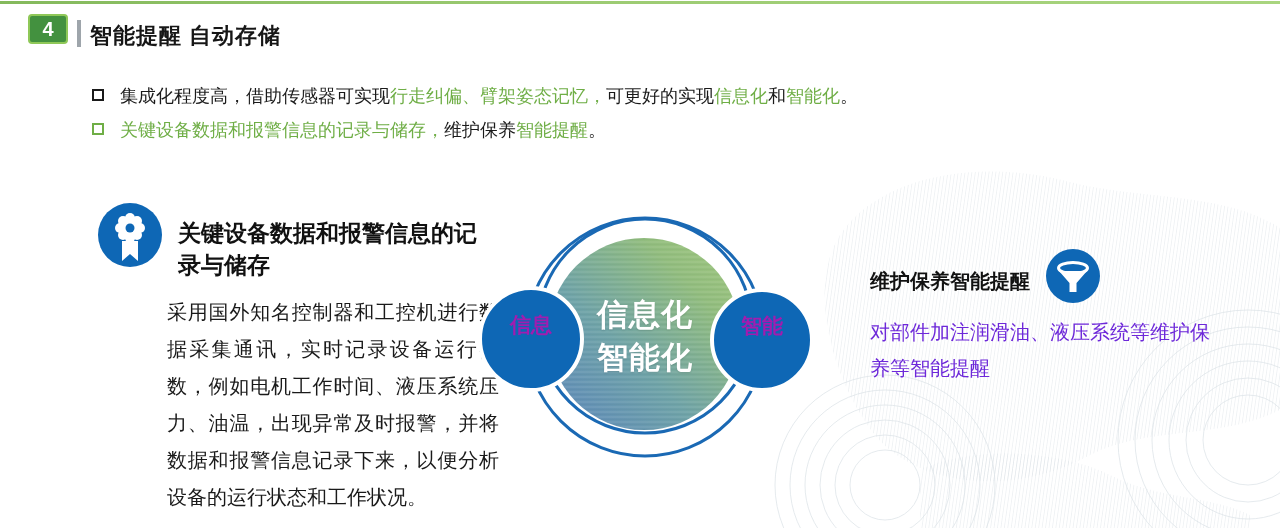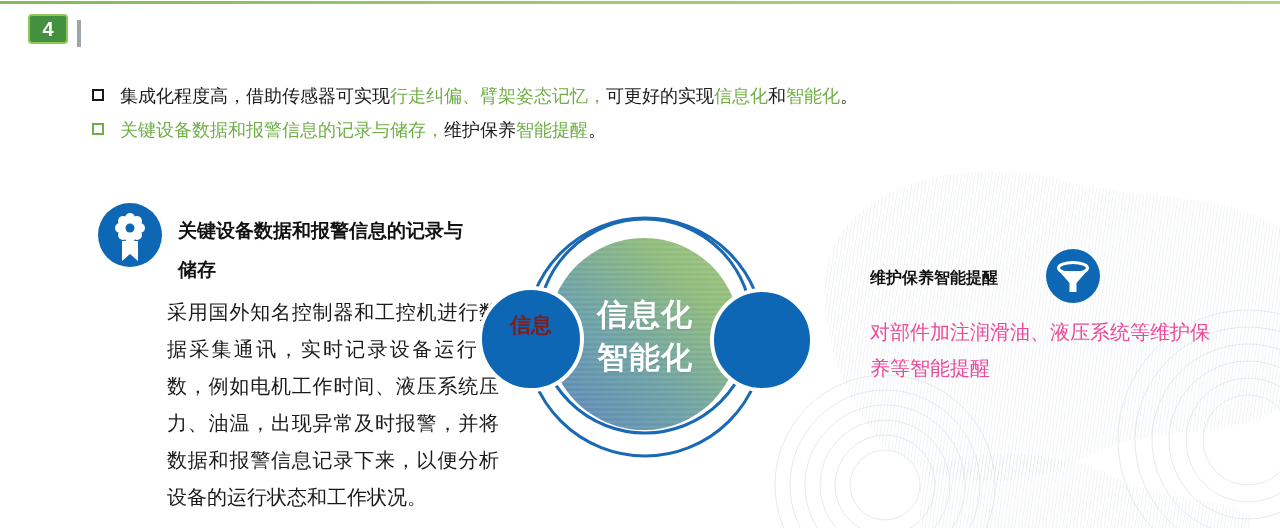--- a/index.html
+++ b/index.html
@@ -26,53 +26,54 @@
   .bullet-row { position:absolute; left:92px; display:flex; align-items:flex-start; font-size:18px; line-height:22px; }
   .bullet-row.b1 { top:85px; }
   .bullet-row.b2 { top:119px;text-align:center; }
   .bullet-square { width:12px; height:12px; border:2px solid #1a1a1a; margin:4px 16px 0 0; flex:0 0 auto; }
   .bullet-square.green { border-color:#6fae46; }
   .seg-dark { color:#1a1a1a; }
   .seg-green { color:#6fae46; }
 
   
   .award-circle { position:absolute; left:98px; top:203px; width:64px; height:64px; }
-  .left-title { position:absolute; left:178px; top:211px; width:300px;
-    font-size:19px; font-weight:bold; line-height:39px; color:#111; }
+  .left-title { position:absolute; left:178px; top:217px; width:300px;
+    font-size:23px; font-weight:bold; line-height:32px; color:#111; }
   .left-body { position:absolute; left:167px; top:294px; width:332px;
     font-size:20px; line-height:37px; color:#1a1a1a; text-align:justify; }
 
   
   .bg-map { position:absolute; left:770px; top:140px; width:510px; height:388px; opacity:.55; }
 
   
   .diagram-svg { position:absolute; left:420px; top:188px; width:460px; height:310px; }
   .center-label { position:absolute; left:565px; top:293px; width:160px; text-align:center;
     color:#fff; font-size:31px; font-weight:bold; line-height:43px; letter-spacing:1px;
     text-shadow:0 1px 2px rgba(0,0,0,.12); }
-  .node-label { position:absolute; width:100px; text-align:center; color:#7f1d1d;
+  .node-label { position:absolute; width:100px; text-align:center; color:#a21caf;
     font-size:21px; font-weight:bold; line-height:28px; }
   .node-label.left  { left:481px; top:311px; }
   .node-label.right { left:712px; top:312px; }
 
   
-  .right-title { position:absolute; left:870px; top:268px; font-size:16px; font-weight:bold; color:#111; }
+  .right-title { position:absolute; left:870px; top:268px; font-size:20px; font-weight:bold; color:#111; }
   .funnel-circle { position:absolute; left:1046px; top:249px; width:54px; height:54px; }
   .right-body { position:absolute; left:870px; top:314px; width:356px;
-    font-size:20px; line-height:36px; color:#ec4899; }
+    font-size:20px; line-height:36px; color:#6d28d9; }
 </style>
 </head>
 <body>
 
 <div class="slide">
 
   <div class="top-rule"></div>
 
   <div class="page-badge">4</div>
   <div class="header-divider"></div>
+  <div class="page-title">智能提醒 自动存储</div>
 
   <div class="bullet-row b1">
     <span class="bullet-square"></span>
     <span>
       <span class="seg-dark">集成化程度高，借助传感器可实现</span><span class="seg-green">行走纠偏、臂架姿态记忆，</span><span class="seg-dark">可更好的实现</span><span class="seg-green">信息化</span><span class="seg-dark">和</span><span class="seg-green">智能化</span><span class="seg-dark">。</span>
     </span>
   </div>
 
   <div class="bullet-row b2">
     <span class="bullet-square green"></span>
@@ -153,20 +154,21 @@
     <circle cx="762" cy="340" r="50" fill="#0e67b5" stroke="#ffffff" stroke-width="4"></circle>
   </svg>
   <div class="center-label">
     <div>信息化</div>
     <div>智能化</div>
   </div>
   <div class="node-label left">
     <div>信息</div>
   </div>
   <div class="node-label right">
+    <div>智能</div>
   </div>
 
   <div class="right-title">维护保养智能提醒</div>
   <svg class="funnel-circle" viewBox="-27 -27 54 54" xmlns="http://www.w3.org/2000/svg">
     <circle cx="0" cy="0" r="27" fill="#0e67b5"></circle>
     <ellipse cx="0" cy="-8" rx="14.5" ry="5.5" fill="#0e67b5" stroke="#ffffff" stroke-width="3"></ellipse>
     <path d="M -14,-5 L 14,-5 L 3.5,7 L 3.5,16 L -3.5,16 L -3.5,7 Z" fill="#ffffff"></path>
   </svg>
   <div class="right-body">对部件加注润滑油、液压系统等维护保养等智能提醒</div>
 

